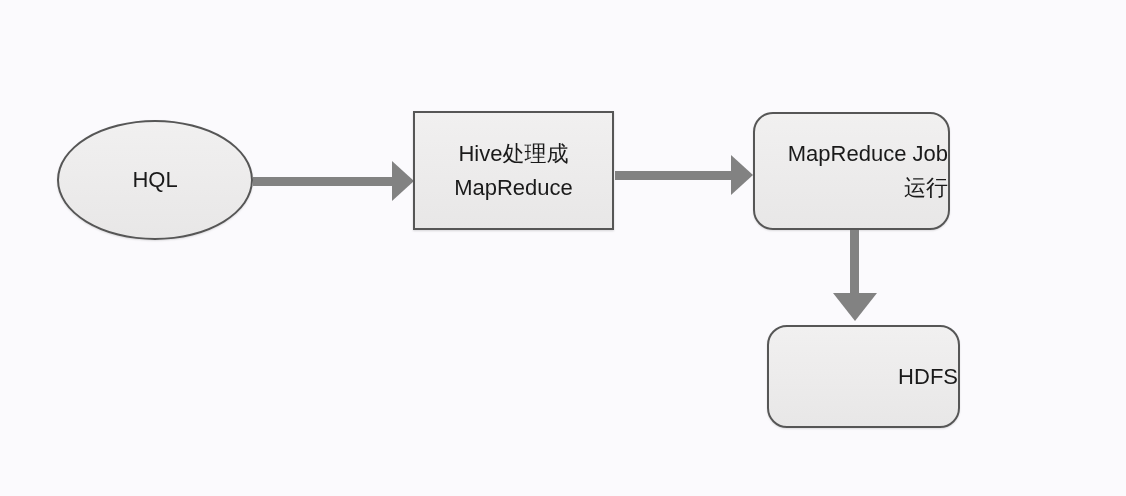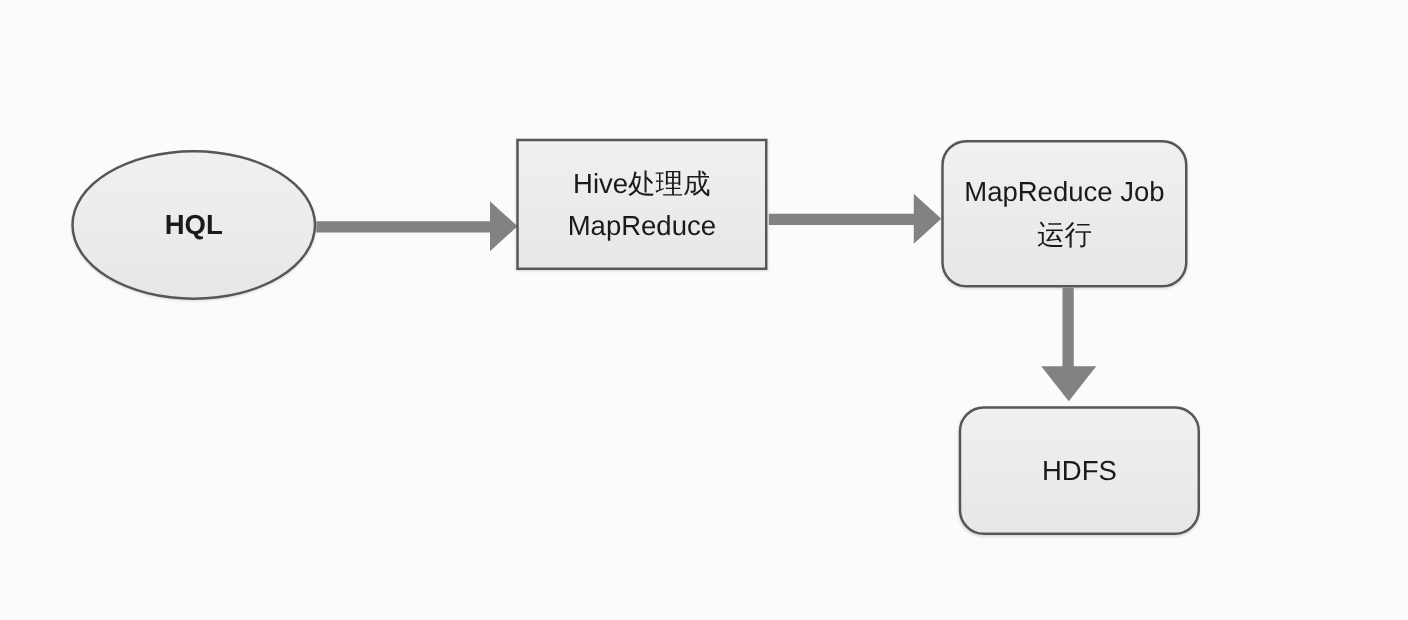--- a/index.html
+++ b/index.html
@@ -40,23 +40,24 @@
     border-radius: 50%;
     box-shadow: 0 1px 2px rgba(0,0,0,0.12);
   }
   .node.rect {
     border-radius: 0;
     box-shadow: 0 1px 2px rgba(0,0,0,0.15);
   }
   .node.rounded {
     border-radius: 20px;
     box-shadow: 0 1px 2px rgba(0,0,0,0.12);
+    align-items: flex-end;
   }
-  .node-hql     { left: 57px;  top: 120px; width: 196px; height: 120px; font-weight: bold; }
-  .node-hive    { left: 413px; top: 111px; width: 201px; height: 105px; }
+  .node-hql     { left: 57px;  top: 120px; width: 196px; height: 120px; }
+  .node-hive    { left: 413px; top: 111px; width: 201px; height: 119px; }
   .node-mrjob   { left: 753px; top: 112px; width: 197px; height: 118px; }
   .node-hdfs    { left: 767px; top: 325px; width: 193px; height: 103px; }
 
   .shaft-h {
     position: absolute;
     height: 9px;
     background: var(--arrow);
   }
   .shaft-v {
     position: absolute;

